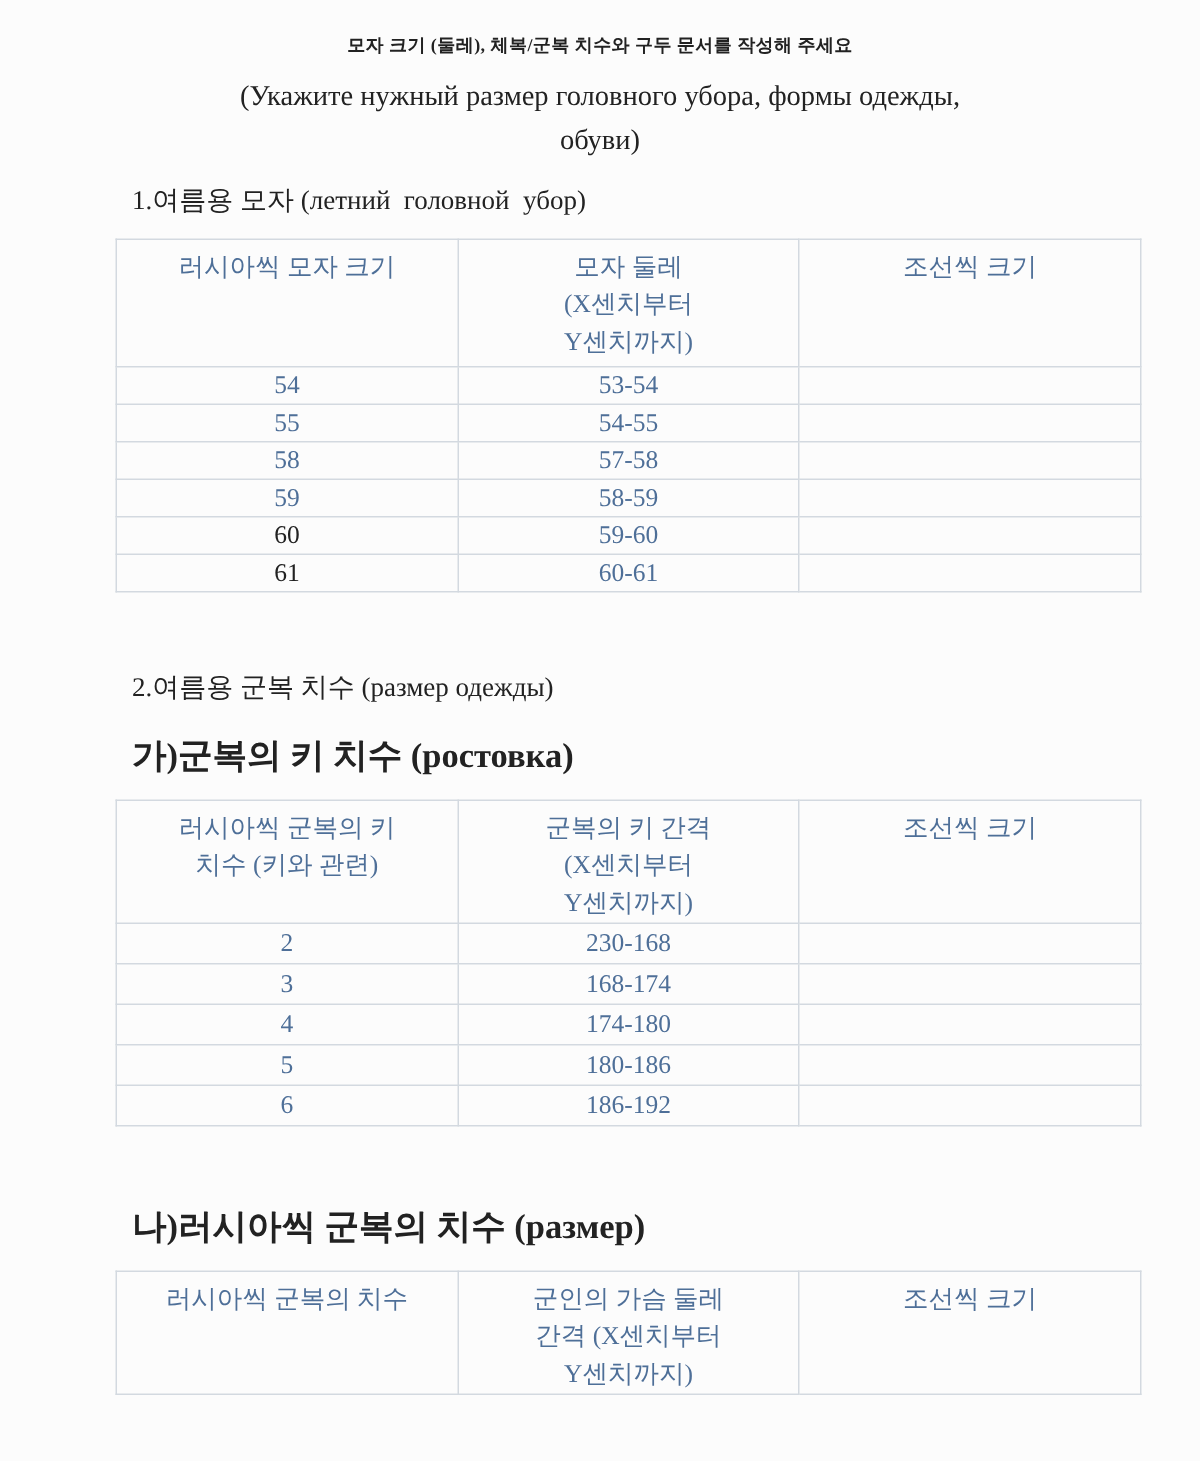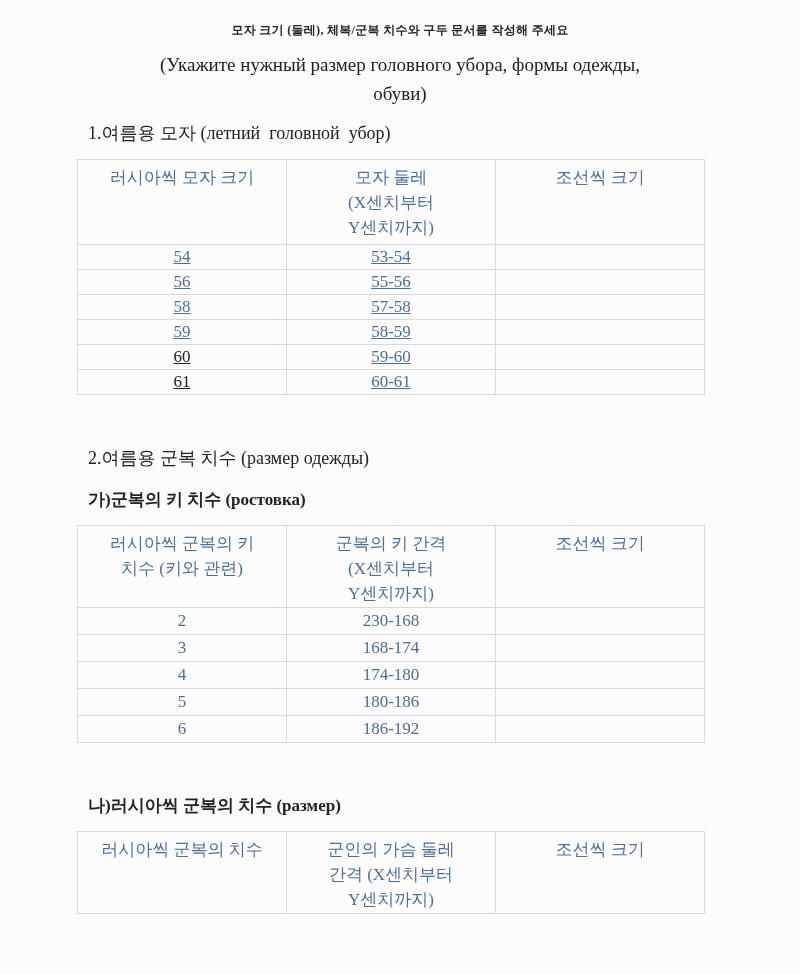--- a/index.html
+++ b/index.html
@@ -30,28 +30,28 @@
     white-space: pre-line;
   }
   .section-heading {
     margin: 13px 0 0 88px;
     font-size: 18px;
     font-weight: 400;
     white-space: pre-wrap;
   }
   .sub-heading {
     margin: 18px 0 0 88px;
-    font-size: 17px;
+    font-size: 23px;
     font-weight: 700;
   }
   table.size-table {
     border-collapse: collapse;
     table-layout: fixed;
     margin: 14px 0 0 77px;
-    width: 628px;
+    width: 684px;
   }
   table.size-table td {
     border: 1px solid var(--table-border, #d3d9e0);
     overflow: hidden;
   }
   td.th-cell {
     color: var(--table-text, #4e6f98);
     font-size: 17px;
     line-height: 25px;
     text-align: center;
@@ -63,21 +63,21 @@
   #table-hat td.th-cell { height: 78px; }
   #table-height td.th-cell { height: 75px; }
   #table-chest td.th-cell { height: 69px; }
   td.data-cell {
     color: var(--table-text, #4e6f98);
     font-size: 17px;
     text-align: center;
     vertical-align: middle;
     padding: 0;
   }
-  #table-hat td.data-cell { height: 24px; text-decoration: underline; }
+  #table-hat td.data-cell { height: 24px; }
   #table-height td.data-cell { height: 26px; }
   td.data-cell.dark { color: var(--dark-text, #222222); }
   .spacer-after-table1 { height: 38px; }
   .spacer-after-table2 { height: 33px; }
 </style>
 </head>
 <body>
 
 <div class="doc-title">모자 크기 (둘레), 체복/군복 치수와 구두 문서를 작성해 주세요</div>
 <div class="doc-subtitle">(Укажите нужный  размер головного убора, формы одежды,
@@ -93,22 +93,22 @@
 (X센치부터
 Y센치까지)</td>
     <td class="th-cell">조선씩 크기</td>
   </tr>
   <tr>
     <td class="data-cell">54</td>
     <td class="data-cell">53-54</td>
     <td class="data-cell"></td>
   </tr>
   <tr>
-    <td class="data-cell">56</td>
-    <td class="data-cell">55-56</td>
+    <td class="data-cell">55</td>
+    <td class="data-cell">54-55</td>
     <td class="data-cell"></td>
   </tr>
   <tr>
     <td class="data-cell">58</td>
     <td class="data-cell">57-58</td>
     <td class="data-cell"></td>
   </tr>
   <tr>
     <td class="data-cell">59</td>
     <td class="data-cell">58-59</td>

